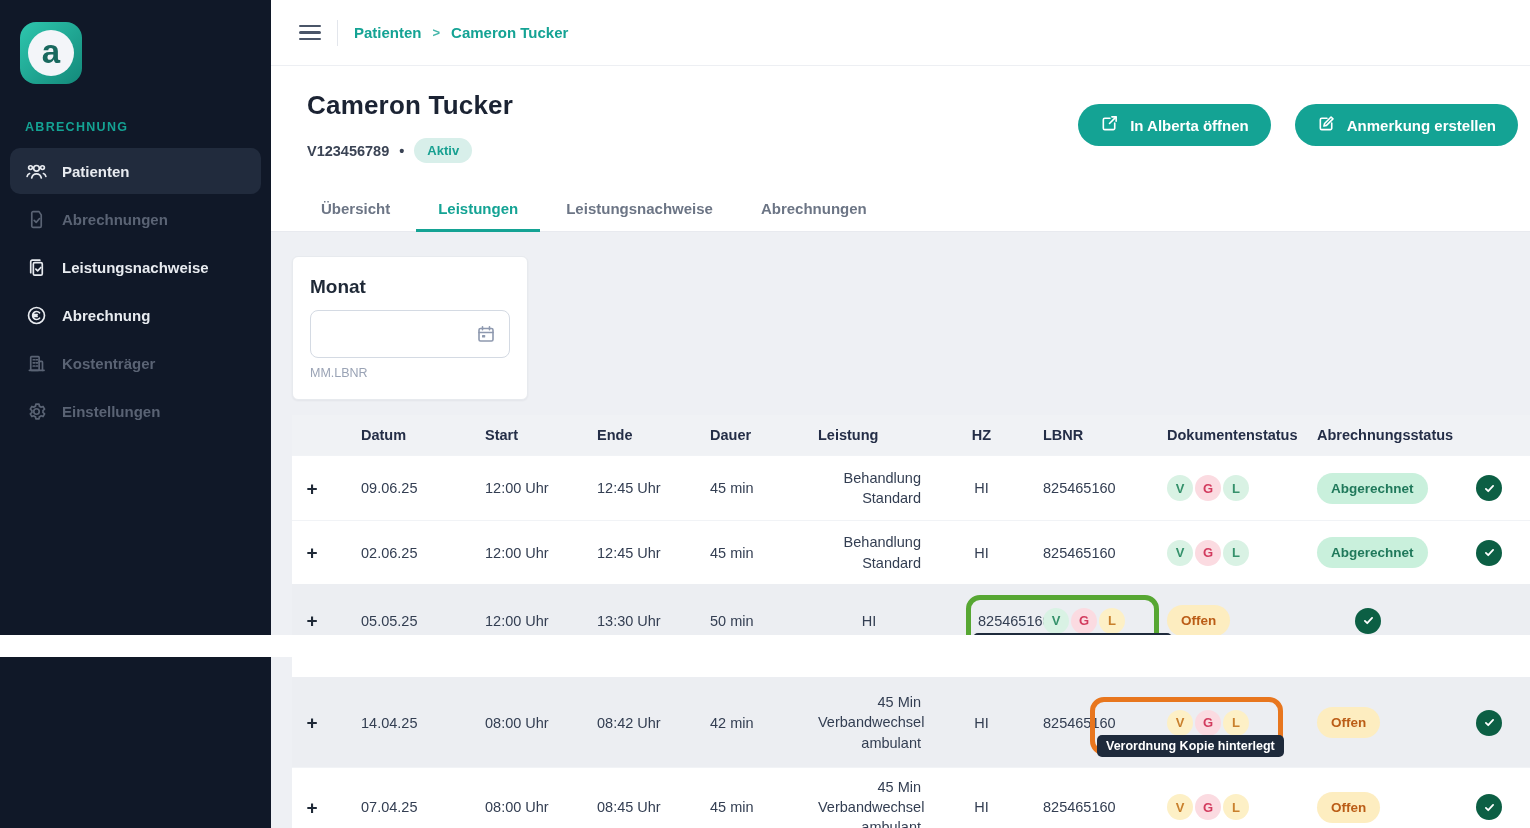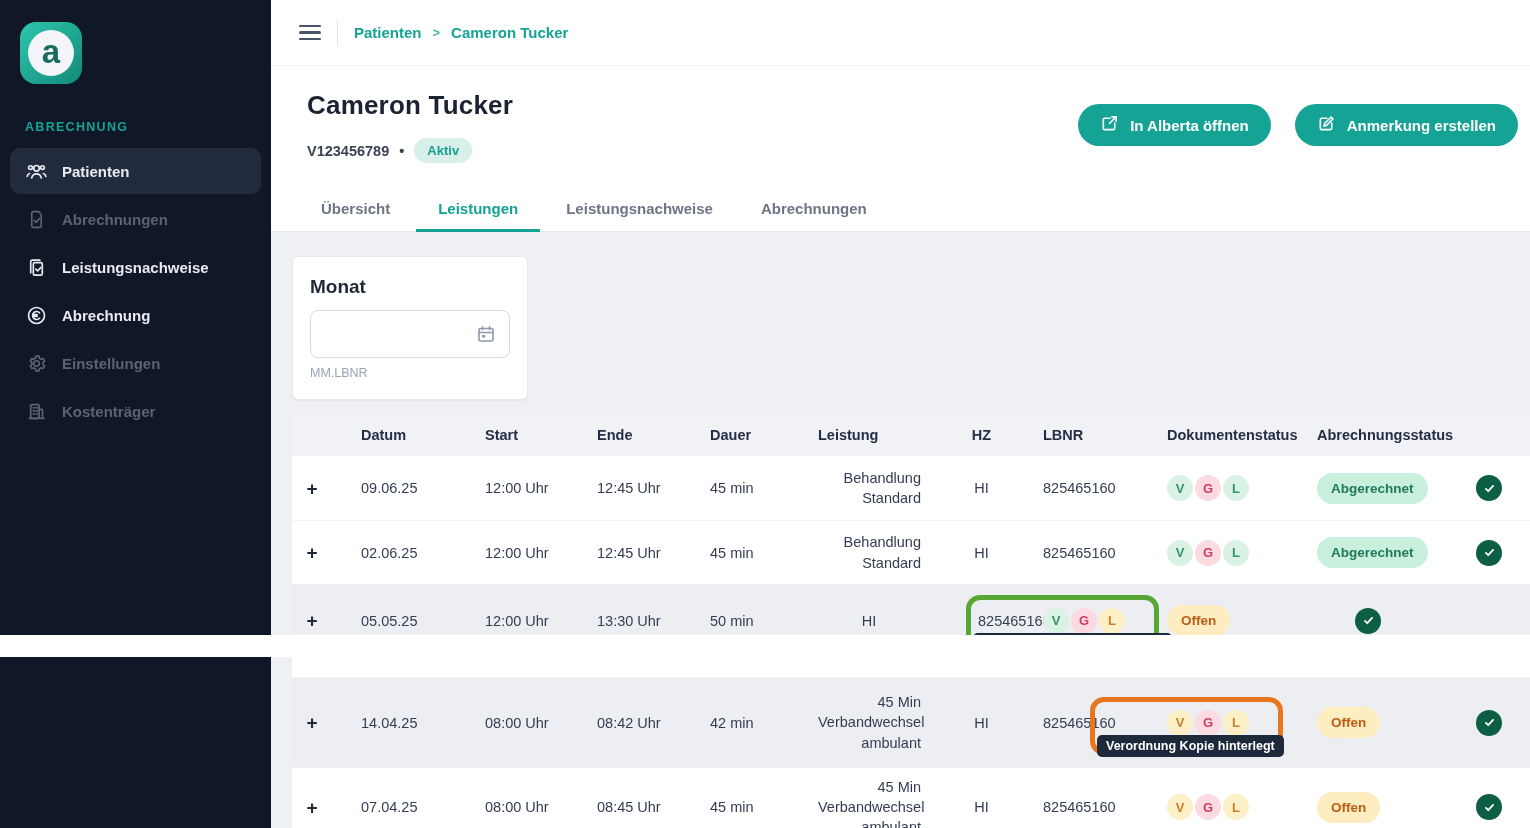--- a/index.html
+++ b/index.html
@@ -148,36 +148,36 @@
             <svg viewBox="0 0 20 20" fill="none" stroke="currentColor" stroke-width="1.6" stroke-linecap="round" stroke-linejoin="round">
               <circle cx="10" cy="10" r="7.6"></circle>
               <path d="M12.9 7.4a3.8 3.8 0 1 0 0 5.2M6.4 9.1h4.2M6.4 10.9h4.2"></path>
             </svg>
           </span>
                  <span class="nav-label">Abrechnung</span>
         </div>
         <div class="nav-item disabled">
           <span class="nav-icon">
             <svg viewBox="0 0 20 20" fill="none" stroke="currentColor" stroke-width="1.6" stroke-linecap="round" stroke-linejoin="round">
-              <circle cx="10" cy="10" r="2.6"></circle>
-              <path d="M16.2 10c0-.3 0-.6-.1-.9l1.6-1.3-1.5-2.6-1.9.7a6 6 0 0 0-1.6-1l-.3-2h-3l-.3 2a6 6 0 0 0-1.6 1l-1.9-.7-1.5 2.6L5.7 9.1a5.6 5.6 0 0 0 0 1.8l-1.6 1.3 1.5 2.6 1.9-.7a6 6 0 0 0 1.6 1l.3 2h3l.3-2a6 6 0 0 0 1.6-1l1.9.7 1.5-2.6-1.6-1.3c.1-.3.1-.6.1-.9z"></path>
-            </svg>
-          </span>
-                 <span class="nav-label">Einstellungen</span>
-        </div>
-        <div class="nav-item disabled">
-          <span class="nav-icon">
-            <svg viewBox="0 0 20 20" fill="none" stroke="currentColor" stroke-width="1.6" stroke-linecap="round" stroke-linejoin="round">
               <rect x="4.5" y="3.5" width="8" height="13" rx="0.8"></rect>
               <path d="M12.5 8h2.4a.8.8 0 0 1 .8.8v7.7"></path>
               <path d="M3.2 16.5h14"></path>
               <path d="M6.9 6.4h1.3M9.8 6.4h1.3M6.9 9.4h1.3M9.8 9.4h1.3M6.9 12.4h1.3M9.8 12.4h1.3"></path>
             </svg>
           </span>
                  <span class="nav-label">Kostenträger</span>
+        </div>
+        <div class="nav-item disabled">
+          <span class="nav-icon">
+            <svg viewBox="0 0 20 20" fill="none" stroke="currentColor" stroke-width="1.6" stroke-linecap="round" stroke-linejoin="round">
+              <circle cx="10" cy="10" r="2.6"></circle>
+              <path d="M16.2 10c0-.3 0-.6-.1-.9l1.6-1.3-1.5-2.6-1.9.7a6 6 0 0 0-1.6-1l-.3-2h-3l-.3 2a6 6 0 0 0-1.6 1l-1.9-.7-1.5 2.6L5.7 9.1a5.6 5.6 0 0 0 0 1.8l-1.6 1.3 1.5 2.6 1.9-.7a6 6 0 0 0 1.6 1l.3 2h3l.3-2a6 6 0 0 0 1.6-1l1.9.7 1.5-2.6-1.6-1.3c.1-.3.1-.6.1-.9z"></path>
+            </svg>
+          </span>
+                 <span class="nav-label">Einstellungen</span>
         </div>
       </nav>
   </aside>
 
   <div class="main">
 
     <header class="topbar">
       <div class="hamburger">
           <span></span>
           <span></span>

